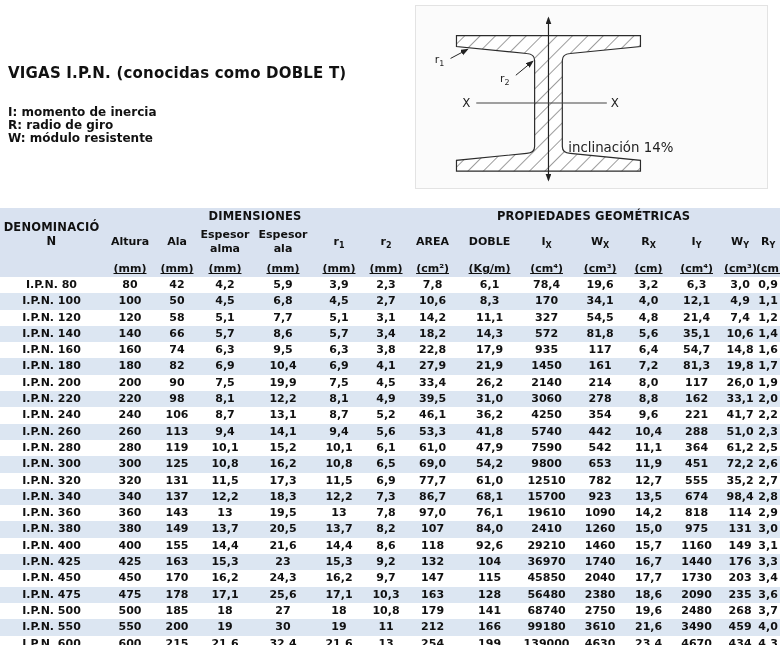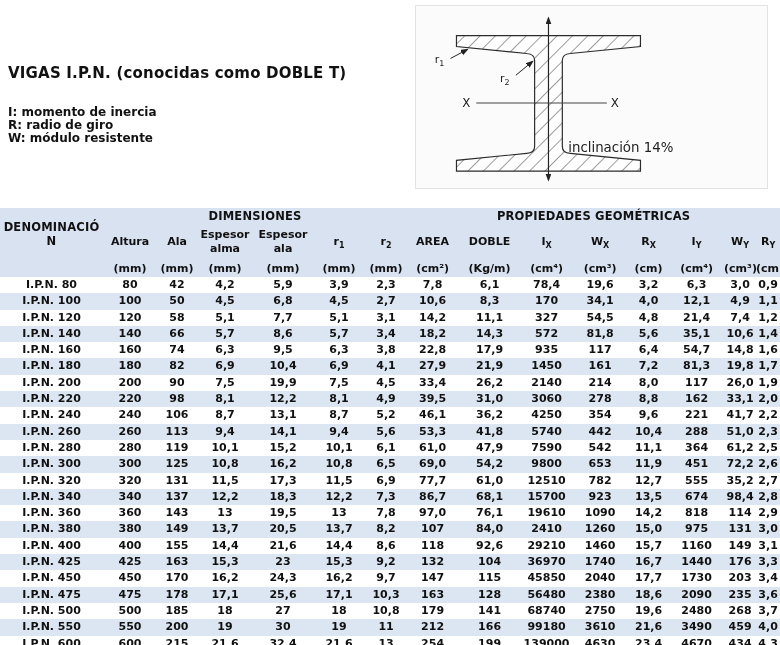--- a/index.html
+++ b/index.html
@@ -29,21 +29,21 @@
     position:absolute;left:0;top:208px;width:780px;
     border-collapse:collapse;table-layout:fixed;padding-left:25px;
   }
   table.ipn th, table.ipn td{
     font-weight:bold;text-align:center;vertical-align:middle;
     padding:0;font-size:11px;color:var(--text);
   }
   thead th{background:var(--header-bg);}
   tr.group-row th{height:16px;font-size:11.5px;letter-spacing:.2px;}
   tr.label-row th{height:36px;line-height:1.25;}
-  tr.units-row th{height:17px;white-space:nowrap;overflow:visible;}
+  tr.units-row th{height:17px;white-space:nowrap;overflow:visible;text-decoration:underline;}
   th.denom-th{overflow-wrap:anywhere;padding:0 2px;}
   tbody td{height:16.3px;line-height:16.3px;white-space:nowrap;overflow:visible;}
   tbody tr:nth-child(even) td{background:var(--stripe-bg);}
   sub.hsub{font-size:8px;line-height:0;}
 </style>
 </head>
 <body>
 
 <div class="titleblock">
   <h1 class="page-title">VIGAS I.P.N. (conocidas como DOBLE T)</h1>

